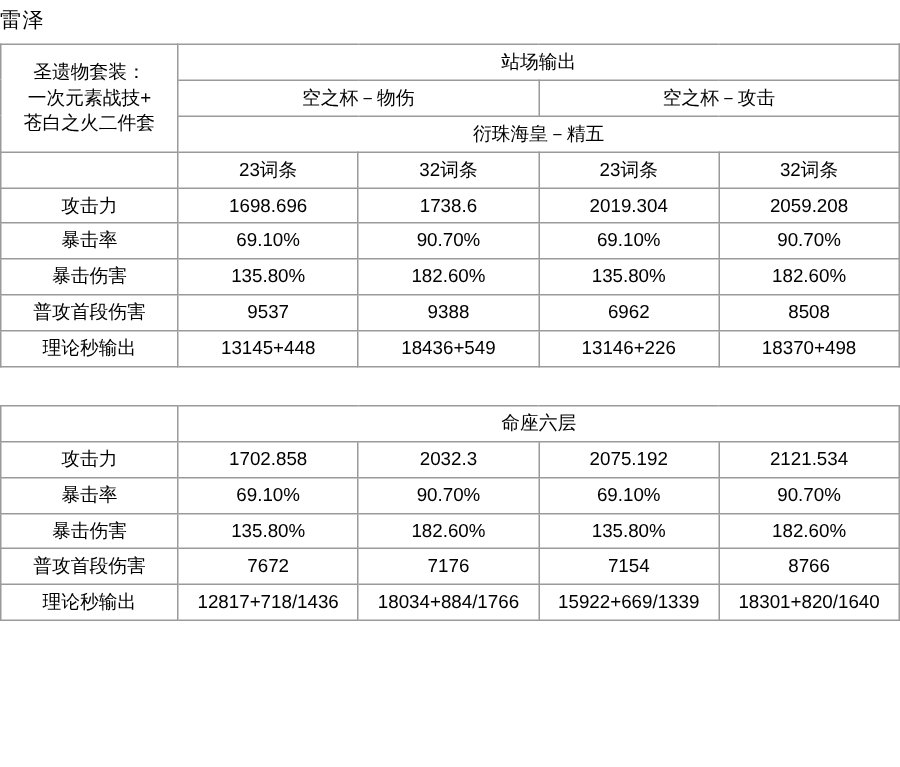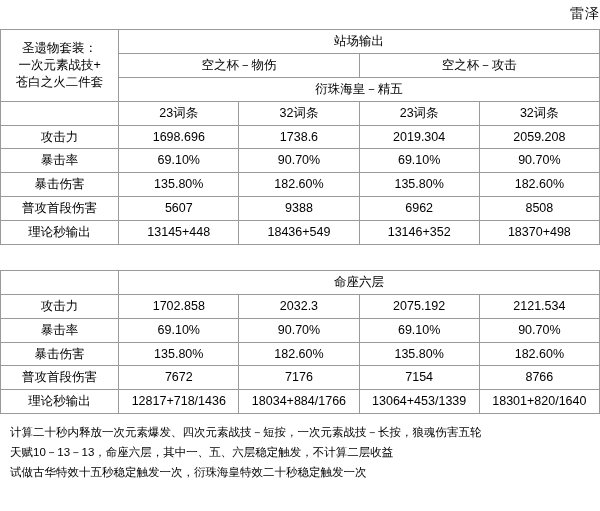--- a/index.html
+++ b/index.html
@@ -14,21 +14,21 @@
     color: #000000;
     overflow: hidden;
   }
   .page {
     width: 600px;
     height: 511px;
     position: relative;
     box-sizing: border-box;
   }
   .title {
-    text-align: right;
+    text-align: left;
     font-size: 14px;
     padding: 5px 0 6px 0;
     letter-spacing: 1px;
   }
   table {
     border-collapse: collapse;
     width: 600px;
     table-layout: fixed;
   }
   table.main td {
@@ -119,30 +119,30 @@
       </tr>
       <tr>
         <td class="rowlabel">暴击伤害</td>
         <td>135.80%</td>
         <td>182.60%</td>
         <td>135.80%</td>
         <td>182.60%</td>
       </tr>
       <tr>
         <td class="rowlabel">普攻首段伤害</td>
-        <td>5607</td>
+        <td>9537</td>
         <td>9388</td>
         <td>6962</td>
         <td>8508</td>
       </tr>
       <tr>
         <td class="rowlabel">理论秒输出</td>
         <td>13145+448</td>
         <td>18436+549</td>
-        <td>13146+352</td>
+        <td>13146+226</td>
         <td>18370+498</td>
       </tr>
 
       <tr class="spacer">
         <td colspan="5"></td>
       </tr>
 
       <tr>
         <td></td>
         <td colspan="4">命座六层</td>
@@ -172,25 +172,20 @@
         <td class="rowlabel">普攻首段伤害</td>
         <td>7672</td>
         <td>7176</td>
         <td>7154</td>
         <td>8766</td>
       </tr>
       <tr>
         <td class="rowlabel">理论秒输出</td>
         <td>12817+718/1436</td>
         <td>18034+884/1766</td>
-        <td>13064+453/1339</td>
+        <td>15922+669/1339</td>
         <td>18301+820/1640</td>
       </tr>
     </tbody>
   </table>
 
-  <div class="notes">
-    <div>计算二十秒内释放一次元素爆发、四次元素战技－短按，一次元素战技－长按，狼魂伤害五轮</div>
-    <div>天赋10－13－13，命座六层，其中一、五、六层稳定触发，不计算二层收益</div>
-    <div>试做古华特效十五秒稳定触发一次，衍珠海皇特效二十秒稳定触发一次</div>
-  </div>
 
 </div>
 
 </body></html>

